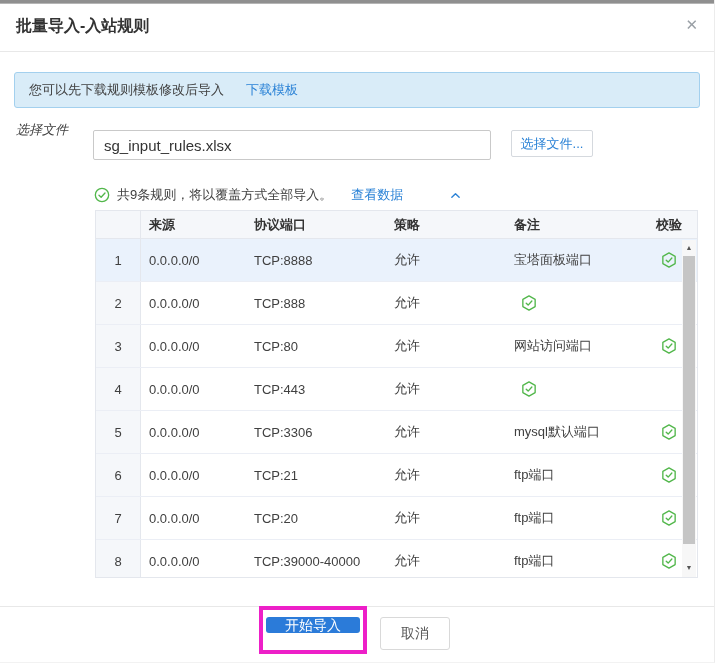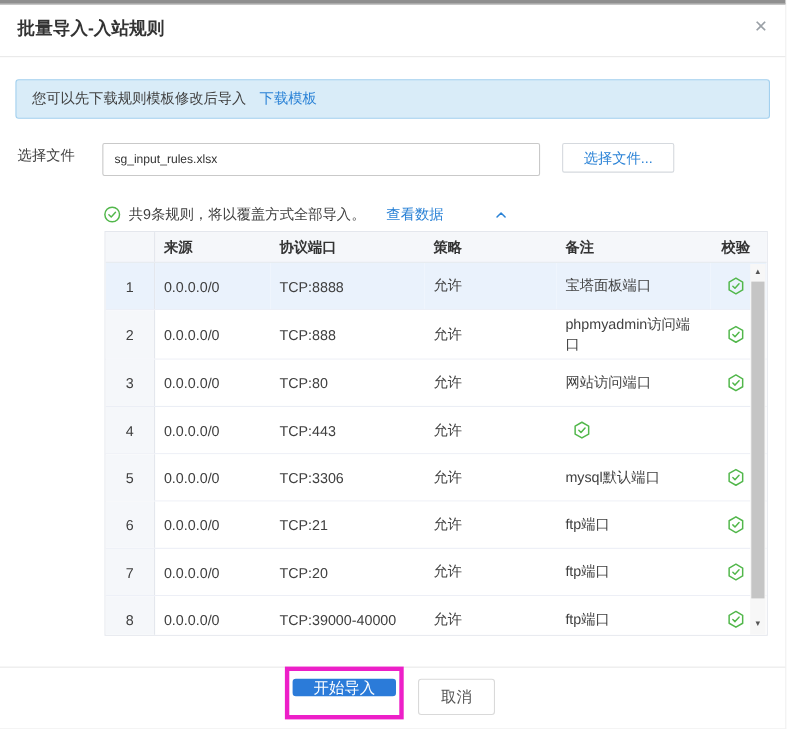--- a/index.html
+++ b/index.html
@@ -15,34 +15,34 @@
 
   
   .dlg-title { position:absolute; left:16px; top:16px; font-size:16px; font-weight:bold; color:#333; }
   .dlg-close { position:absolute; right:16px; top:16px; font-size:15px; color:#9aa0a6; cursor:pointer; line-height:18px; }
   .hdr-divider { position:absolute; left:0; top:51px; width:715px; height:1px; background:#e8e8e8; }
 
   
   .banner {
     position:absolute; left:14px; top:72px; width:686px; height:36px;
     background:#d9ecf8; border:1px solid #a3d0ee; border-radius:3px;
-    display:flex; align-items:center; padding:0 14px; font-size:13px; color:#404040;
+    display:flex; align-items:center; padding:0 14px; font-size:13px; color:#404040;gap:10px;
   }
   .banner a, .link { color:#2a82d6; text-decoration:none; cursor:pointer; }
   .banner .lnk { margin-left:12px; }
 
   
-  .fp-label { position:absolute; left:16px; top:132px; font-size:13px; color:#404040; }
+  .fp-label { position:absolute; left:16px; top:121px; font-size:13px; color:#404040;font-style:italic; }
   .fp-input {
     position:absolute; left:93px; top:130px; width:398px; height:27px;
-    border:1px solid #c9c9c9; border-radius:2px; font-size:11px; color:#333;
+    border:1px solid #c9c9c9; border-radius:2px; font-size:15px; color:#333;
     padding:14px 10px; font-family:inherit; background:#fff;
   }
   .fp-btn {
-    position:absolute; left:511px; top:130px; width:102px; height:27px;
+    position:absolute; left:511px; top:130px; width:82px; height:27px;
     background:#fff; border:1px solid #d5d9de; border-radius:2px;
     color:#2a82d6; font-size:13px; cursor:pointer; font-family:inherit;
   }
 
   
   .summary { position:absolute; left:94px; top:186px; height:18px; display:flex; align-items:center; font-size:13px; color:#404040;justify-content:center; }
   .summary .ic { width:16px; height:16px; margin-right:7px; flex:0 0 auto; }
   .summary .lnk { margin-left:19px; display:flex; align-items:center;gap:42px; }
   .summary .chev { margin-left:5px; }
 
@@ -145,21 +145,20 @@
         <path d="M12 2.5 L20.2 7.2 V16.8 L12 21.5 L3.8 16.8 V7.2 Z" fill="none" stroke="#52b74b" stroke-width="1.8" stroke-linejoin="round"></path>
         <path d="M8.3 12.2 L10.9 14.8 L15.8 9.4" fill="none" stroke="#52b74b" stroke-width="1.8" stroke-linecap="round" stroke-linejoin="round"></path>
       </svg>
     </div>
   </div>
         <div class="t-row">
     <div class="c c-idx">2</div>
     <div class="c c-src">0.0.0.0/0</div>
     <div class="c c-port">TCP:888</div>
     <div class="c c-pol">允许</div>
-    <div class="c c-rem">phpmyadmin访问端口</div>
     <div class="c c-chk">
       <svg viewBox="0 0 24 24">
         <path d="M12 2.5 L20.2 7.2 V16.8 L12 21.5 L3.8 16.8 V7.2 Z" fill="none" stroke="#52b74b" stroke-width="1.8" stroke-linejoin="round"></path>
         <path d="M8.3 12.2 L10.9 14.8 L15.8 9.4" fill="none" stroke="#52b74b" stroke-width="1.8" stroke-linecap="round" stroke-linejoin="round"></path>
       </svg>
     </div>
   </div>
         <div class="t-row">
     <div class="c c-idx">3</div>
     <div class="c c-src">0.0.0.0/0</div>

